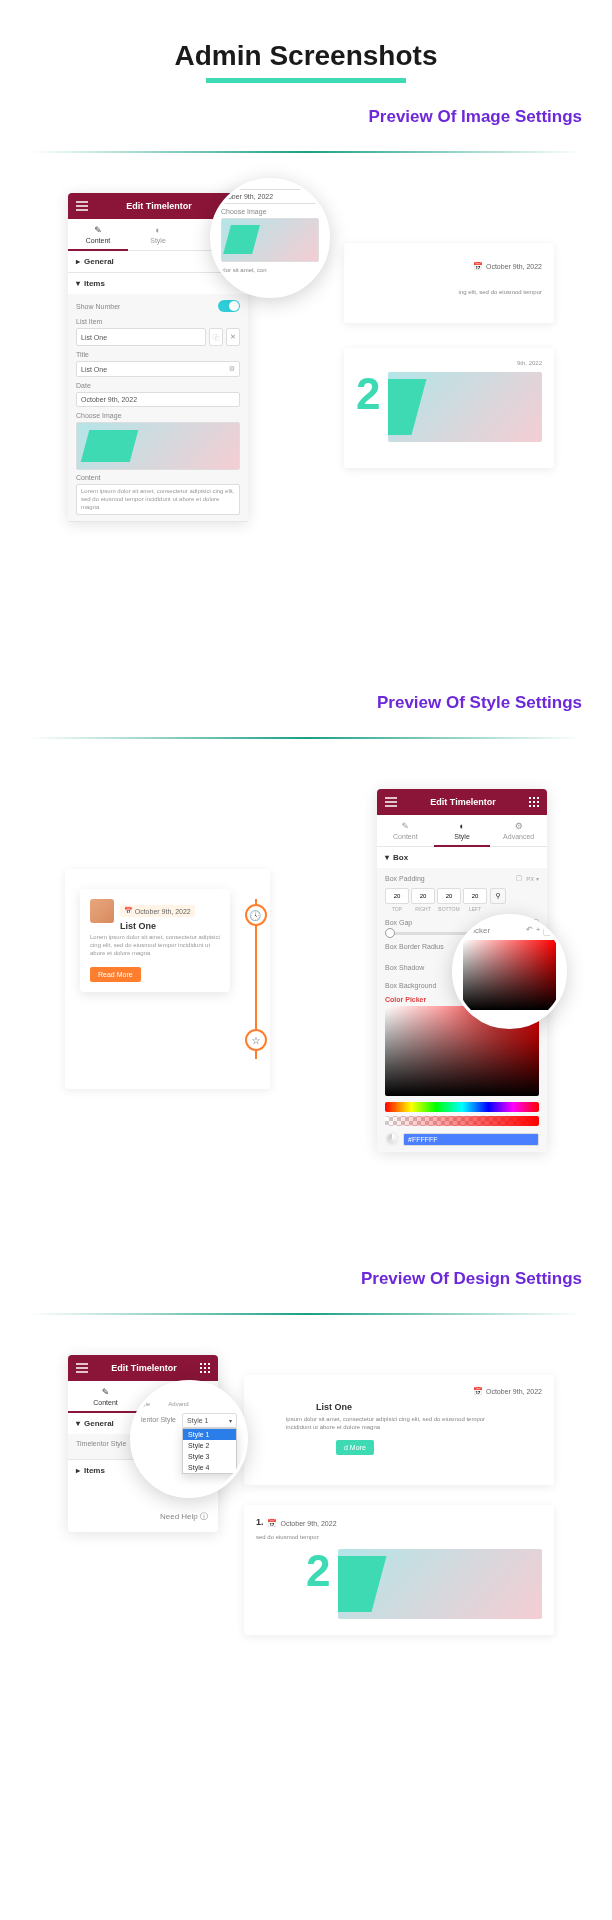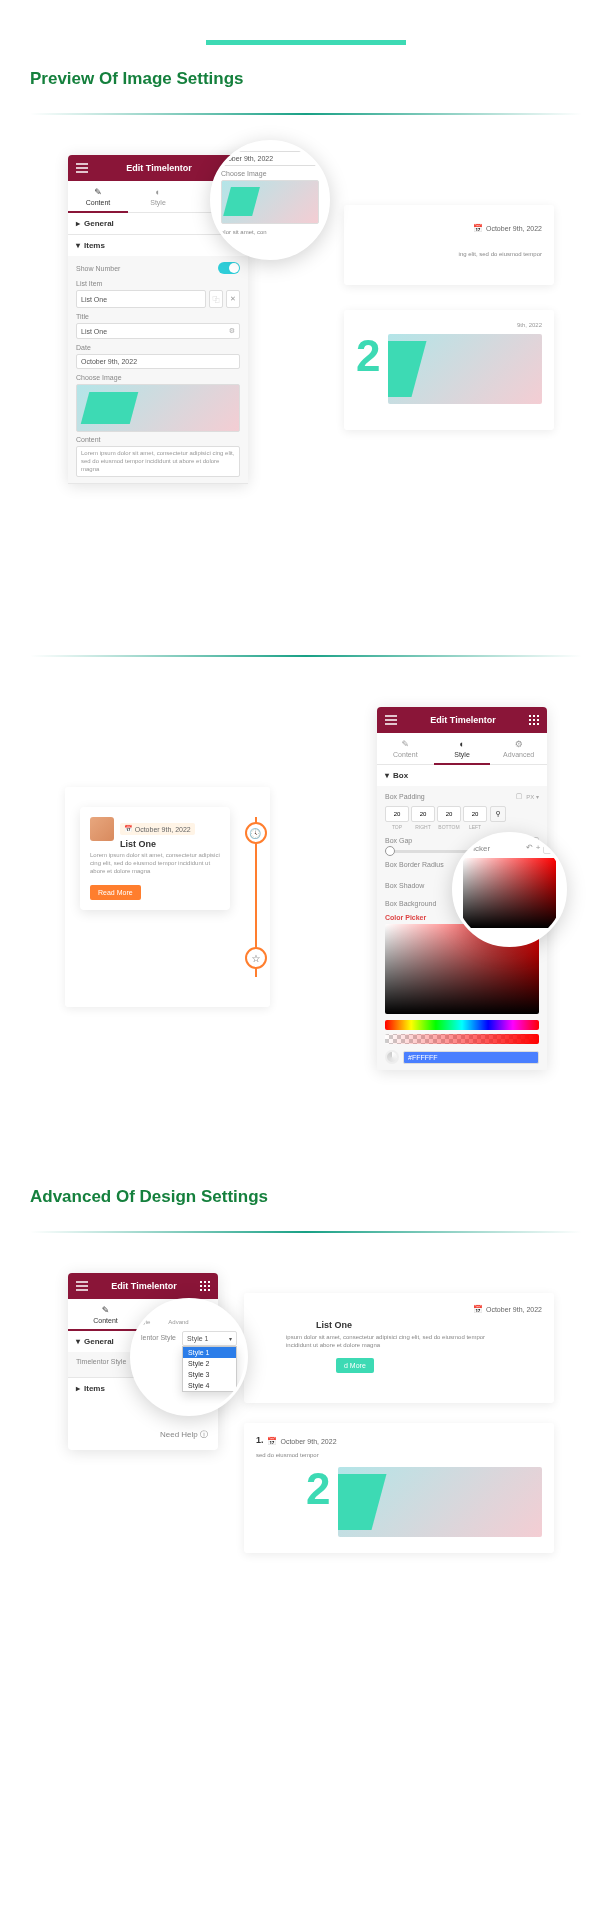--- a/index.html
+++ b/index.html
@@ -1,21 +1,21 @@
 <!DOCTYPE html>
 <html><head>
 <meta charset="utf-8">
 <style>
 * { margin: 0; padding: 0; box-sizing: border-box; }
 body { font-family: -apple-system, BlinkMacSystemFont, 'Segoe UI', Arial, sans-serif; background: #fff; width: 612px; color: #333; }
 .page { padding: 40px 30px 60px; }
 .main-title { font-size: 28px; font-weight: 700; text-align: center; color: #1a1a1a; position: relative; margin-bottom: 6px; }
 .main-title-underline { width: 200px; height: 5px; background: #3ddab4; margin: 0 auto 24px; }
 .subtitle { text-align: center; font-size: 13px; color: #666; margin-bottom: 50px; line-height: 1.5; max-width: 360px; margin-left: auto; margin-right: auto; }
-.section-title { font-size: 17px; font-weight: 700; text-align: left; color: #15803d; margin-bottom: 24px; }
+.section-title { font-size: 17px; font-weight: 700; text-align: right; color: #6d28d9; margin-bottom: 24px; }
 .section-divider { height: 2px; background: linear-gradient(to right, transparent, #18a085, transparent); margin-bottom: 30px; }
 .screenshot-wrapper { position: relative; margin-bottom: 80px; }
 
 
 .panel { width: 180px; background: #fff; border-radius: 4px; box-shadow: 0 2px 15px rgba(0,0,0,0.12); position: relative; }
 .panel-header { background: #8a1538; height: 26px; display: flex; align-items: center; justify-content: space-between; padding: 0 8px; border-radius: 4px 4px 0 0; }
 .panel-header-title { color: #fff; font-size: 9px; font-weight: 600; flex: 1; text-align: center; }
 .hamburger { width: 12px; height: 10px; }
 .hamburger svg { display: block; }
 .grid-icon svg { display: block; }
@@ -90,20 +90,21 @@
 .btn-teal { background: #3ddab4; color: #fff; font-size: 7px; padding: 4px 8px; border-radius: 2px; display: inline-block; }
 
 .slider-track { height: 3px; background: #ddd; border-radius: 2px; position: relative; margin: 6px 0 8px; }
 .slider-thumb { position: absolute; top: -4px; width: 10px; height: 10px; background: #fff; border: 1px solid #999; border-radius: 50%; }
 </style>
 </head>
 <body>
 
 <div class="page">
 
+  <h1 class="main-title">Admin Screenshots</h1>
   <div class="main-title-underline"></div>
 
   <h2 class="section-title">Preview Of Image Settings</h2>
   <div class="section-divider"></div>
 
   <div class="screenshot-wrapper" style="height: 430px;">
 
     <div class="preview-canvas" style="right: 28px; top: 60px; width: 210px; height: 80px;">
       <div style="text-align:right;"><span class="date-badge">October 9th, 2022</span></div>
       <div class="card-lorem" style="margin-top: 15px; text-align: right; padding-left: 60px;">ing elit, sed do eiusmod tempor</div>
@@ -202,20 +203,21 @@
       <div class="zoom-inner">
         <div class="panel-input" style="margin-bottom:4px;">tober 9th, 2022</div>
         <span class="panel-label">Choose Image</span>
         <div class="panel-image-preview" style="height:44px;"></div>
         <div class="card-lorem">olor sit amet, con</div>
       </div>
     </div>
 
   </div>
 
+  <h2 class="section-title">Preview Of Style Settings</h2>
   <div class="section-divider"></div>
 
   <div class="screenshot-wrapper" style="height: 420px;">
 
     <div class="preview-canvas" style="left: 35px; top: 100px; width: 205px; height: 220px;"></div>
     <div class="timeline-card" style="position:absolute; left: 50px; top: 120px;">
       <div class="avatar"></div>
       <div class="tc-date">October 9th, 2022</div>
       <div class="tc-title">List One</div>
       <div class="tc-lorem">Lorem ipsum dolor sit amet, consectetur adipisici cing elit, sed do eiusmod tempor incididunt ut abore et  dolore magna</div>
@@ -336,21 +338,21 @@
             <span style="font-size:8px; color:#999;">+</span>
             <span style="font-size:8px; color:#999; border:1px solid #ddd; padding:0 2px; border-radius:2px;">✎</span>
           </span>
         </div>
         <div class="color-picker-area" style="height: 70px;"></div>
       </div>
     </div>
 
   </div>
 
-  <h2 class="section-title">Advanced Of Design Settings</h2>
+  <h2 class="section-title">Preview Of Design Settings</h2>
   <div class="section-divider"></div>
 
   <div class="screenshot-wrapper" style="height: 320px; margin-bottom: 20px;">
 
     <div class="preview-canvas" style="right: 28px; top: 30px; width: 310px; height: 110px;">
       <div style="display:flex; justify-content:space-between;">
         <span></span>
         <span class="date-badge">October 9th, 2022</span>
       </div>
       <div style="margin-top: 6px;">

